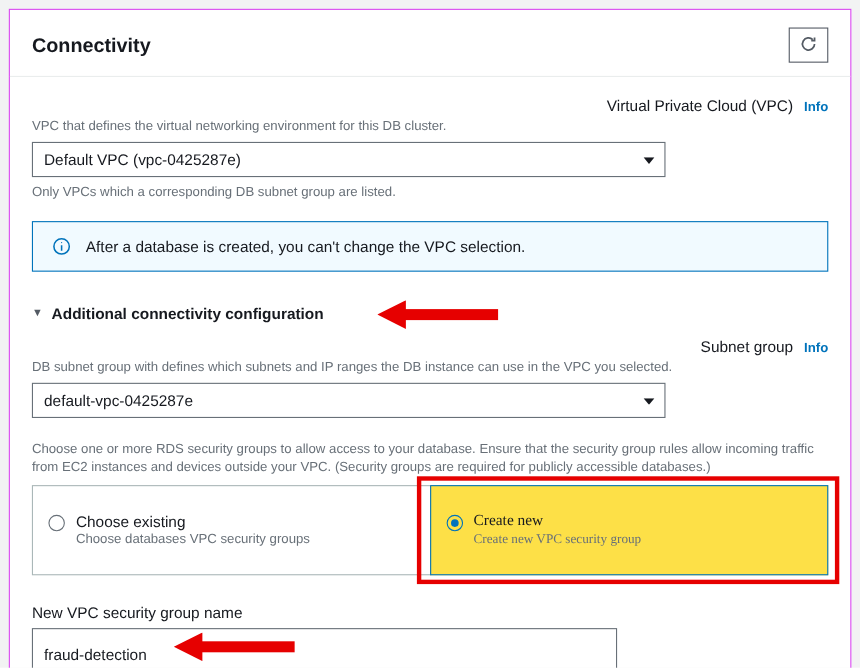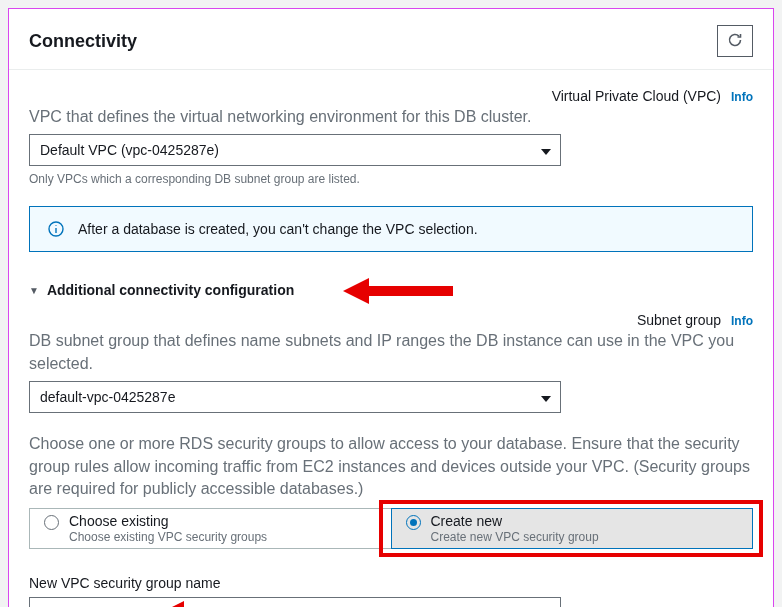--- a/index.html
+++ b/index.html
@@ -54,29 +54,29 @@
     font-weight: 400;
     color: #16191f;
   }
   .info-link {
     font-size: 12px;
     font-weight: 700;
     color: #0073bb;
     cursor: pointer;
   }
   .field-desc {
-    font-size: 16px;
+    font-size: 12px;
     color: #687078;
     margin-top: 2px;
     line-height: 1.4;
   }
   .select-wrap {
     position: relative;
     margin-top: 6px;
-    width: 532px;
+    width: 576px;
   }
   .select {
     width: 100%;
     height: 32px;
     border: 1px solid #687078;
     background: #fff;
     padding: 0 30px 0 10px;
     font-size: 14px;
     color: #16191f;
     display: flex;
@@ -128,30 +128,31 @@
   }
   .radio-group {
     display: flex;
     gap: 0;
     margin-top: 8px;
     position: relative;
   }
   .radio-option {
     flex: 1;
     border: 1px solid #aab7b8;
-    padding: 4px 14px;
+    padding: 24px 14px;
     display: flex;
     align-items: flex-start;
     gap: 10px;
     cursor: pointer;
     background: #fff;
   }
   .radio-option.selected {
     border-color: #0073bb;
-    background: #e5e5e5;
+    background: #fde047;
+    font-family: Liberation Serif, serif;
   }
   .radio-circle {
     width: 15px; height: 15px;
     border: 1px solid #687078;
     border-radius: 50%;
     margin-top: 2px;
     flex-shrink: 0;
     display: flex;
     align-items: center;
     justify-content: center;
@@ -248,41 +249,41 @@
           <path d="M26 0 L0 13 L26 26 Z" fill="#e60000"></path>
         </svg>
       </span>
     </div>
 
     <div class="field">
       <div class="field-label-row">
         <span class="field-label">Subnet group</span>
         <span class="info-link">Info</span>
       </div>
-      <div class="field-desc">DB subnet group that defines name subnets and IP ranges the DB instance can use in the VPC you selected.</div>
+      <div class="field-desc">DB subnet group with defines which subnets and IP ranges the DB instance can use in the VPC you selected.</div>
       <div class="select-wrap">
         <div class="select">
           <span>default-vpc-0425287e</span>
         </div>
         <span class="select-caret">
           <svg width="10" height="6" viewBox="0 0 10 6">
               <path d="M0 0l5 6 5-6z" fill="#16191f"></path>
             </svg>
         </span>
       </div>
     </div>
 
     <div class="field" style="margin-top:20px;">
       <div class="field-desc">Choose one or more RDS security groups to allow access to your database. Ensure that the security group rules allow incoming traffic from EC2 instances and devices outside your VPC. (Security groups are required for publicly accessible databases.)</div>
       <div class="radio-group">
         <div class="radio-option" style="margin-right:-1px;">
           <span class="radio-circle"></span>
           <div>
             <div class="radio-title">Choose existing</div>
-            <div class="radio-sub">Choose existing VPC security groups</div>
+            <div class="radio-sub">Choose databases VPC security groups</div>
           </div>
         </div>
         <div class="radio-option selected">
           <span class="radio-circle"></span>
           <div>
             <div class="radio-title">Create new</div>
             <div class="radio-sub">Create new VPC security group</div>
           </div>
         </div>
 

